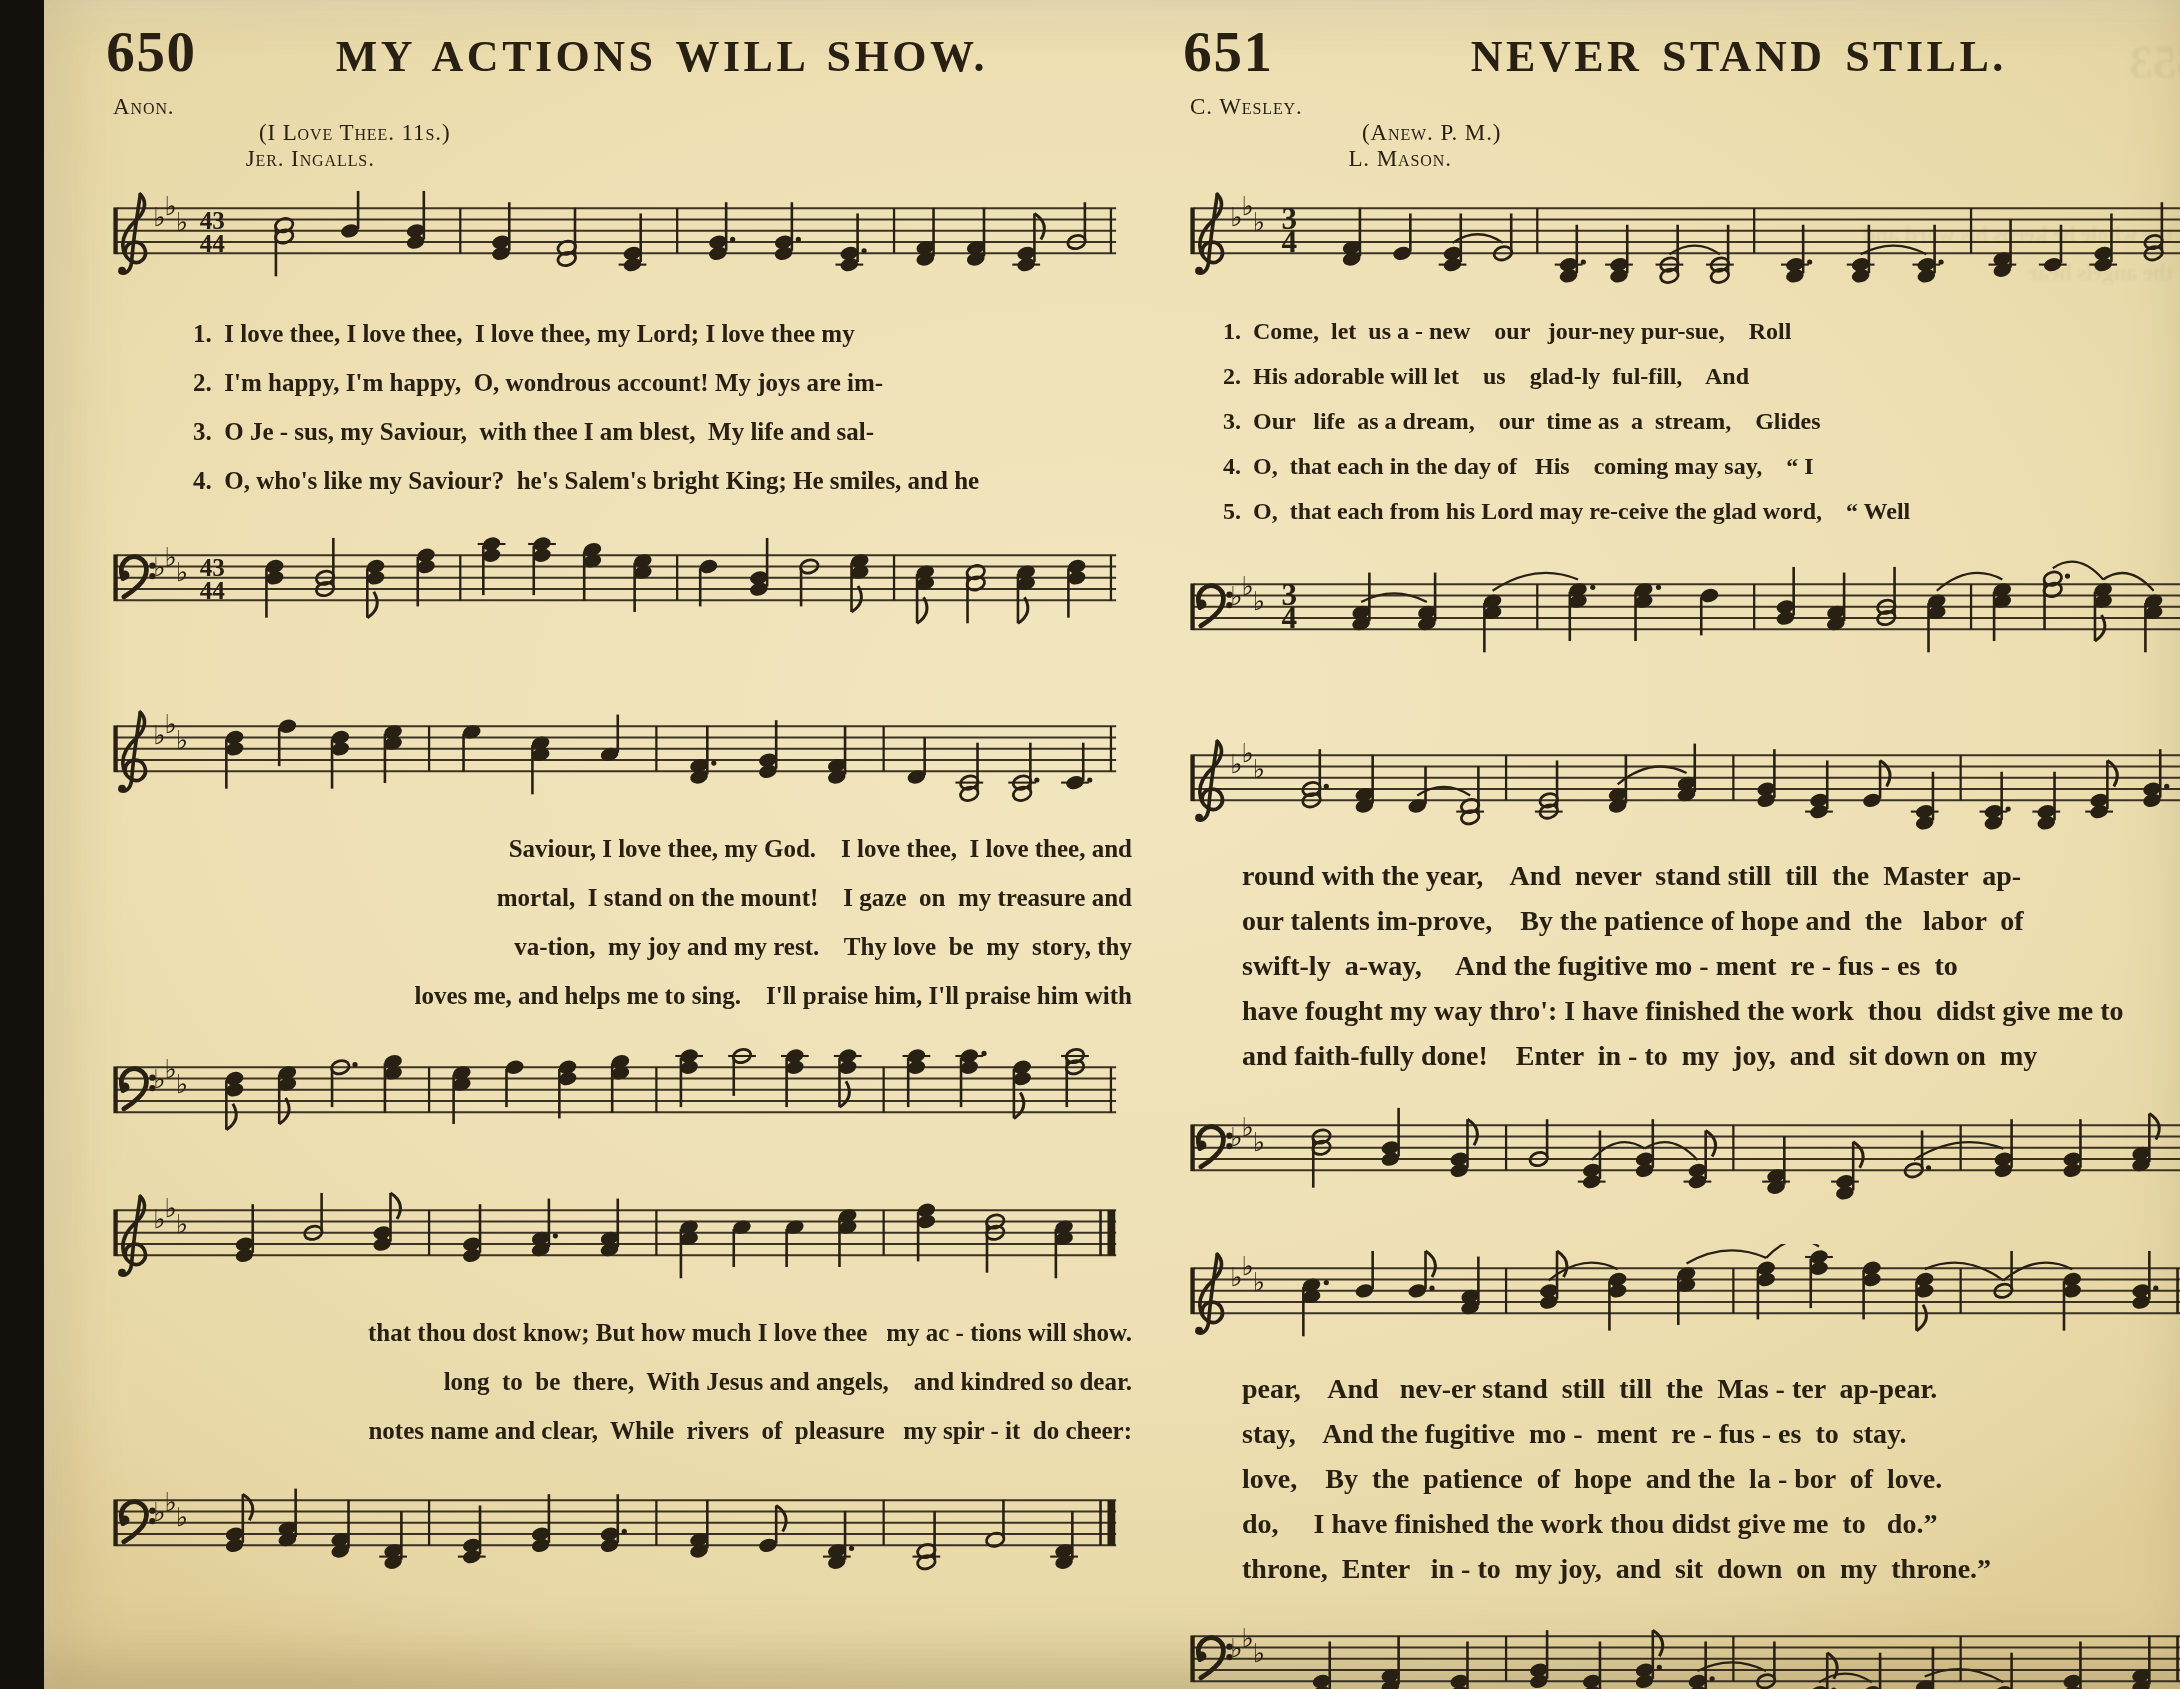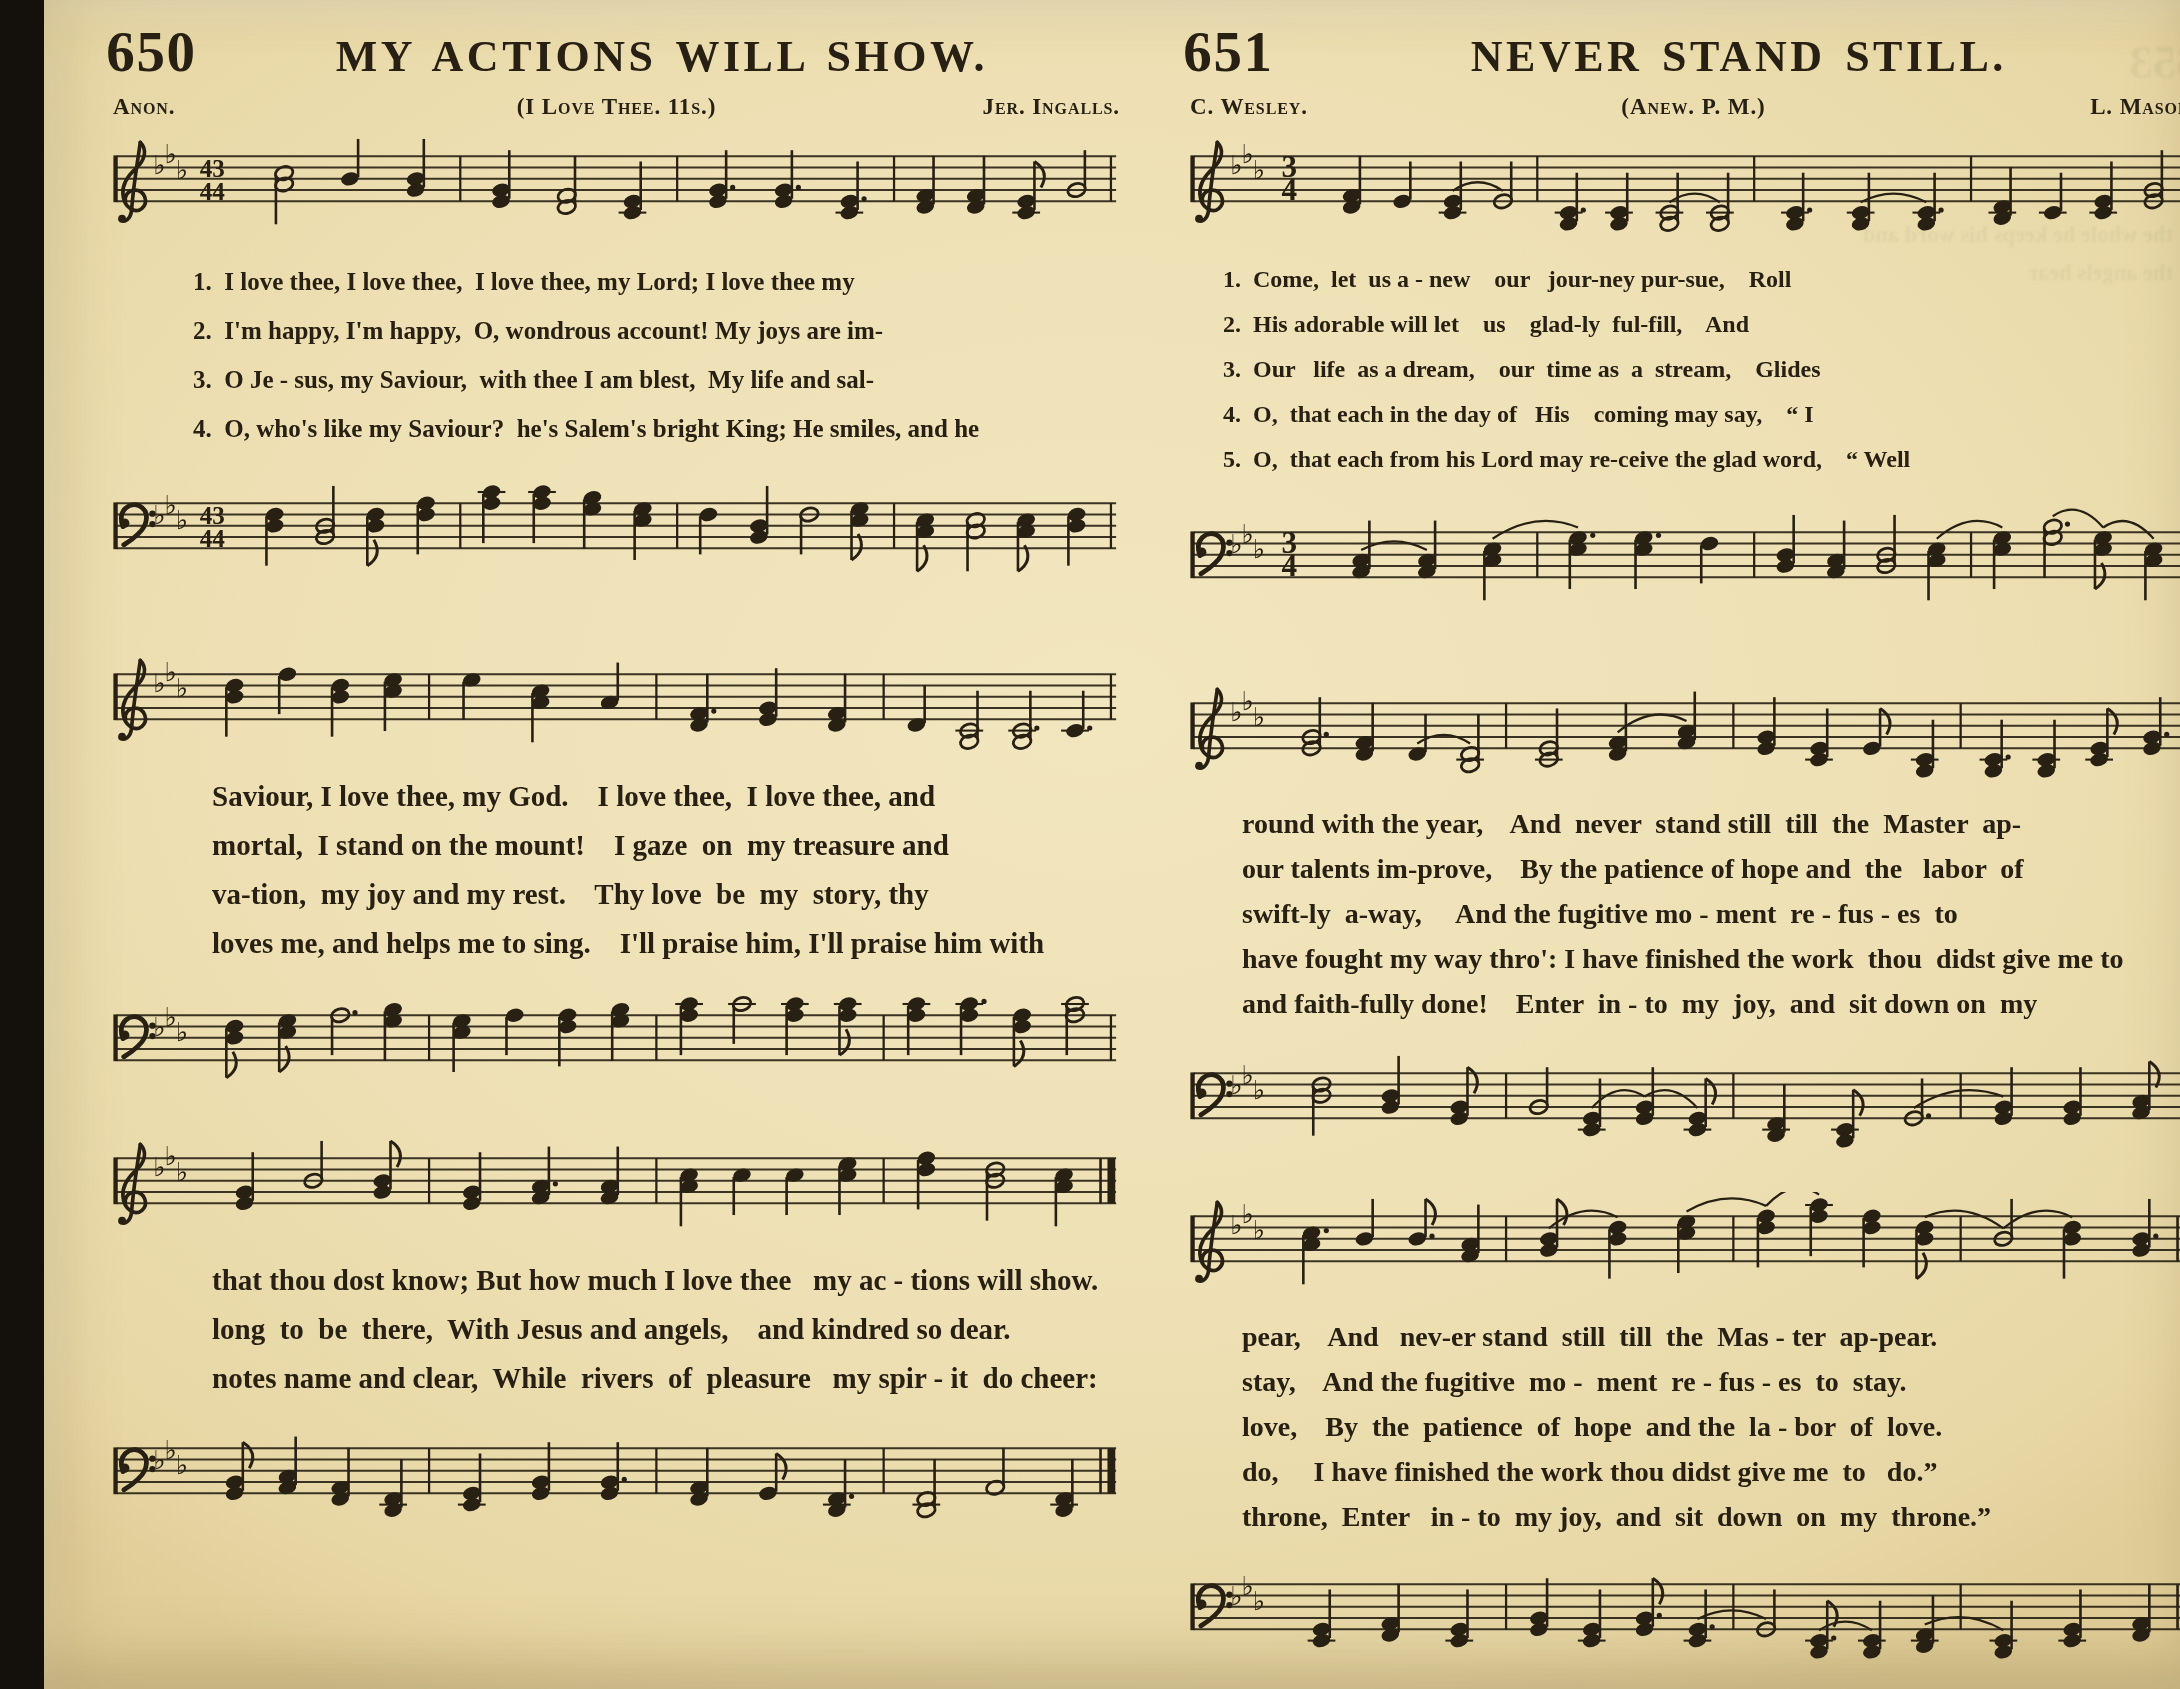--- a/index.html
+++ b/index.html
@@ -21,38 +21,38 @@
     background:linear-gradient(to right, rgba(110,90,50,0), rgba(110,90,50,.22));
   }
   .hymn{position:absolute;top:22.5px;width:1031px;}
   .hymn.left{left:57px;}
   .hymn.right{left:1134px;}
 
   .header{display:flex;align-items:baseline;padding:0 5.2px;}
   .number{font-size:57px;font-weight:bold;letter-spacing:1.7px;line-height:1;}
   .title{flex:1;text-align:center;font-size:44px;font-weight:bold;letter-spacing:3.5px;line-height:1;word-spacing:5.2px;}
 
-  .credits{display:flex;margin-top:14px;padding:0 12px;font-size:23px;font-weight:bold;font-variant:small-caps;letter-spacing:0.9px;}
+  .credits{display:flex;margin-top:14px;padding:0 12px;font-size:23px;font-weight:normal;font-variant:small-caps;letter-spacing:0.9px;flex-direction:column;}
   .credit-author{width:26%;}
   .credit-tune{width:48%;text-align:center;}
   .credit-composer{width:26%;text-align:right;}
 
   .staffbox{margin-top:12px;height:117px;}
   .staffbox svg{display:block;}
   .hymn .staffbox.s2{margin-top:26px;}
   .hymn .staffbox.s3{margin-top:54px;}
   .hymn .staffbox.s4{margin-top:22.5px;}
   .hymn .staffbox.s5{margin-top:26px;}
   .hymn .staffbox.s6{margin-top:21px;}
 
   .verses{margin-top:8.6px;}
   .lyrics{margin-top:5.2px;}
   .line{white-space:pre;font-weight:bold;}
   .left .verses .line{font-size:25px;line-height:49px;padding-left:92px;}
-  .left .lyrics .line{font-size:29px;line-height:49px;padding-left:111px;}
+  .left .lyrics .line{font-size:25px;line-height:49px;padding-left:111px;text-align:right;}
   .right .verses .line{font-size:24px;line-height:45px;padding-left:45px;}
   .right .lyrics .line{font-size:28px;line-height:45px;padding-left:64px;}
 
   
   .ghost{position:absolute;opacity:.07;filter:blur(1.3px);font-weight:bold;transform:scaleX(-1);color:#4a5a3a;pointer-events:none;}
   .g1{top:35px;right:26px;font-size:47px;}
   .g2{top:216px;right:52px;font-size:22.5px;width:311px;line-height:38px;}
 </style>
 </head>
 <body>

